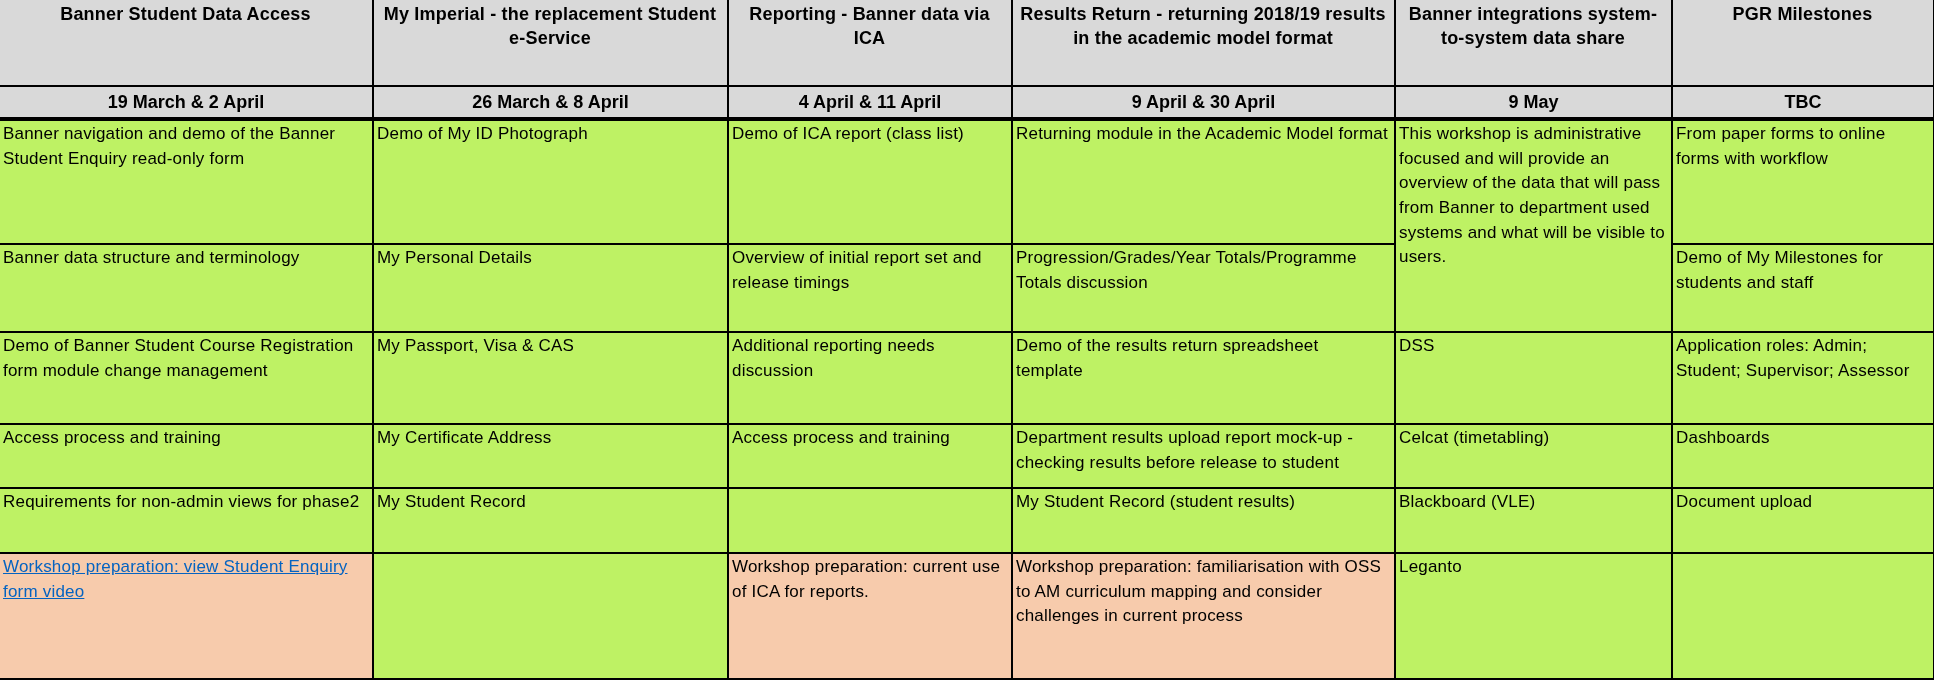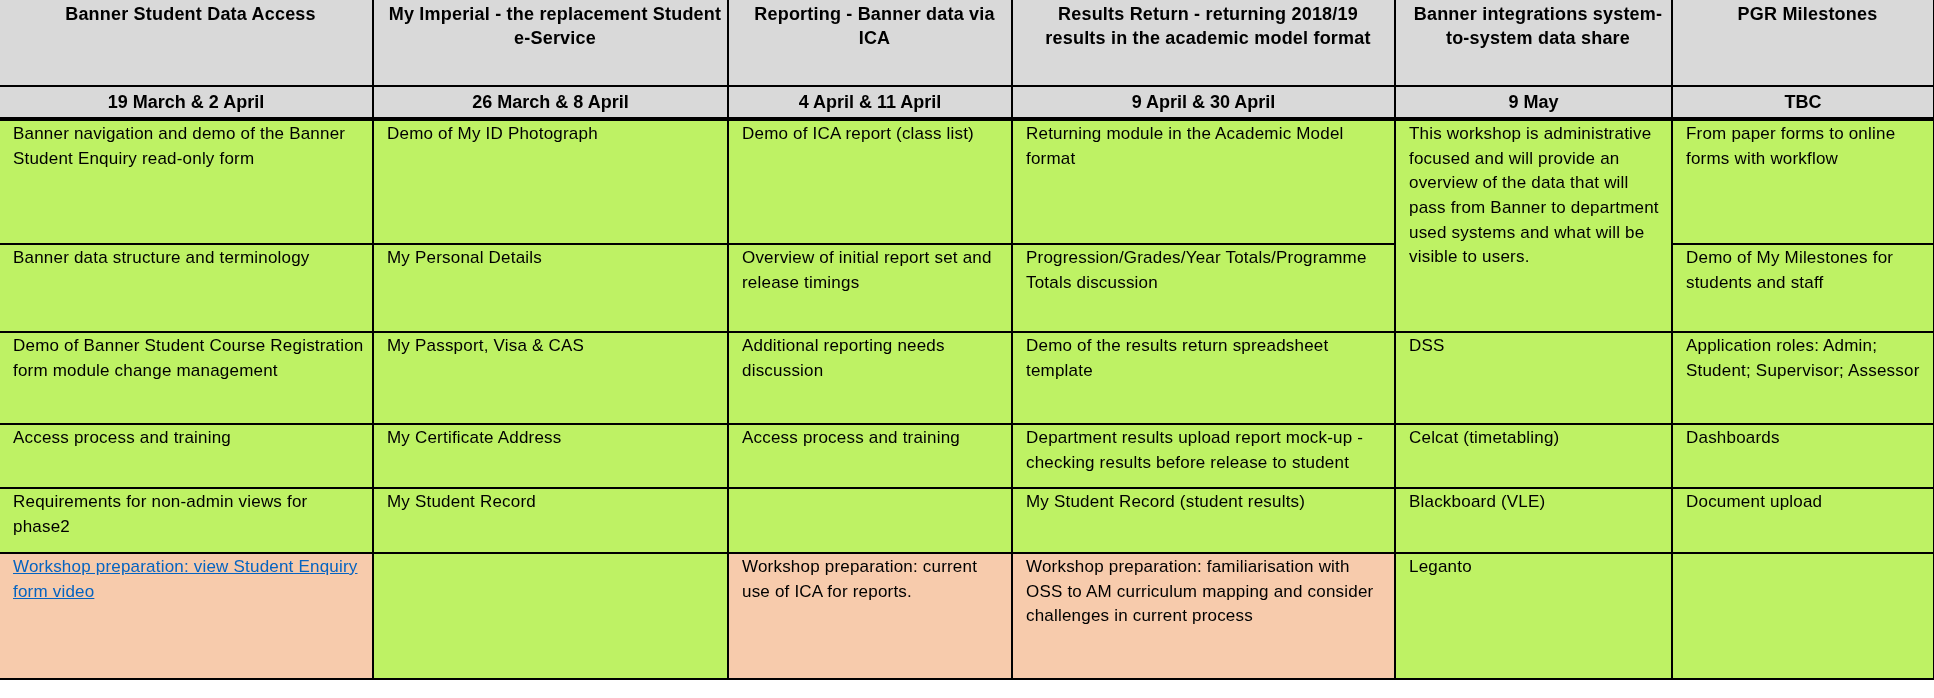--- a/index.html
+++ b/index.html
@@ -16,21 +16,21 @@
   }
   table.schedule {
     border-collapse: collapse;
     table-layout: fixed;
     width: 1934px;
     color: #000000;
   }
   td {
     border: 2px solid #000000;
     vertical-align: top;
-    padding: 1px 4px 1px 13px;
+    padding: 1px 4px 1px 3px;
     overflow: hidden;
     word-wrap: break-word;
   }
   
   tr.title-row td { border-top: none; }
   td.first-col { border-left: none; }
 
   tr.title-row td {
     background: #d9d9d9;
     font-weight: bold;

